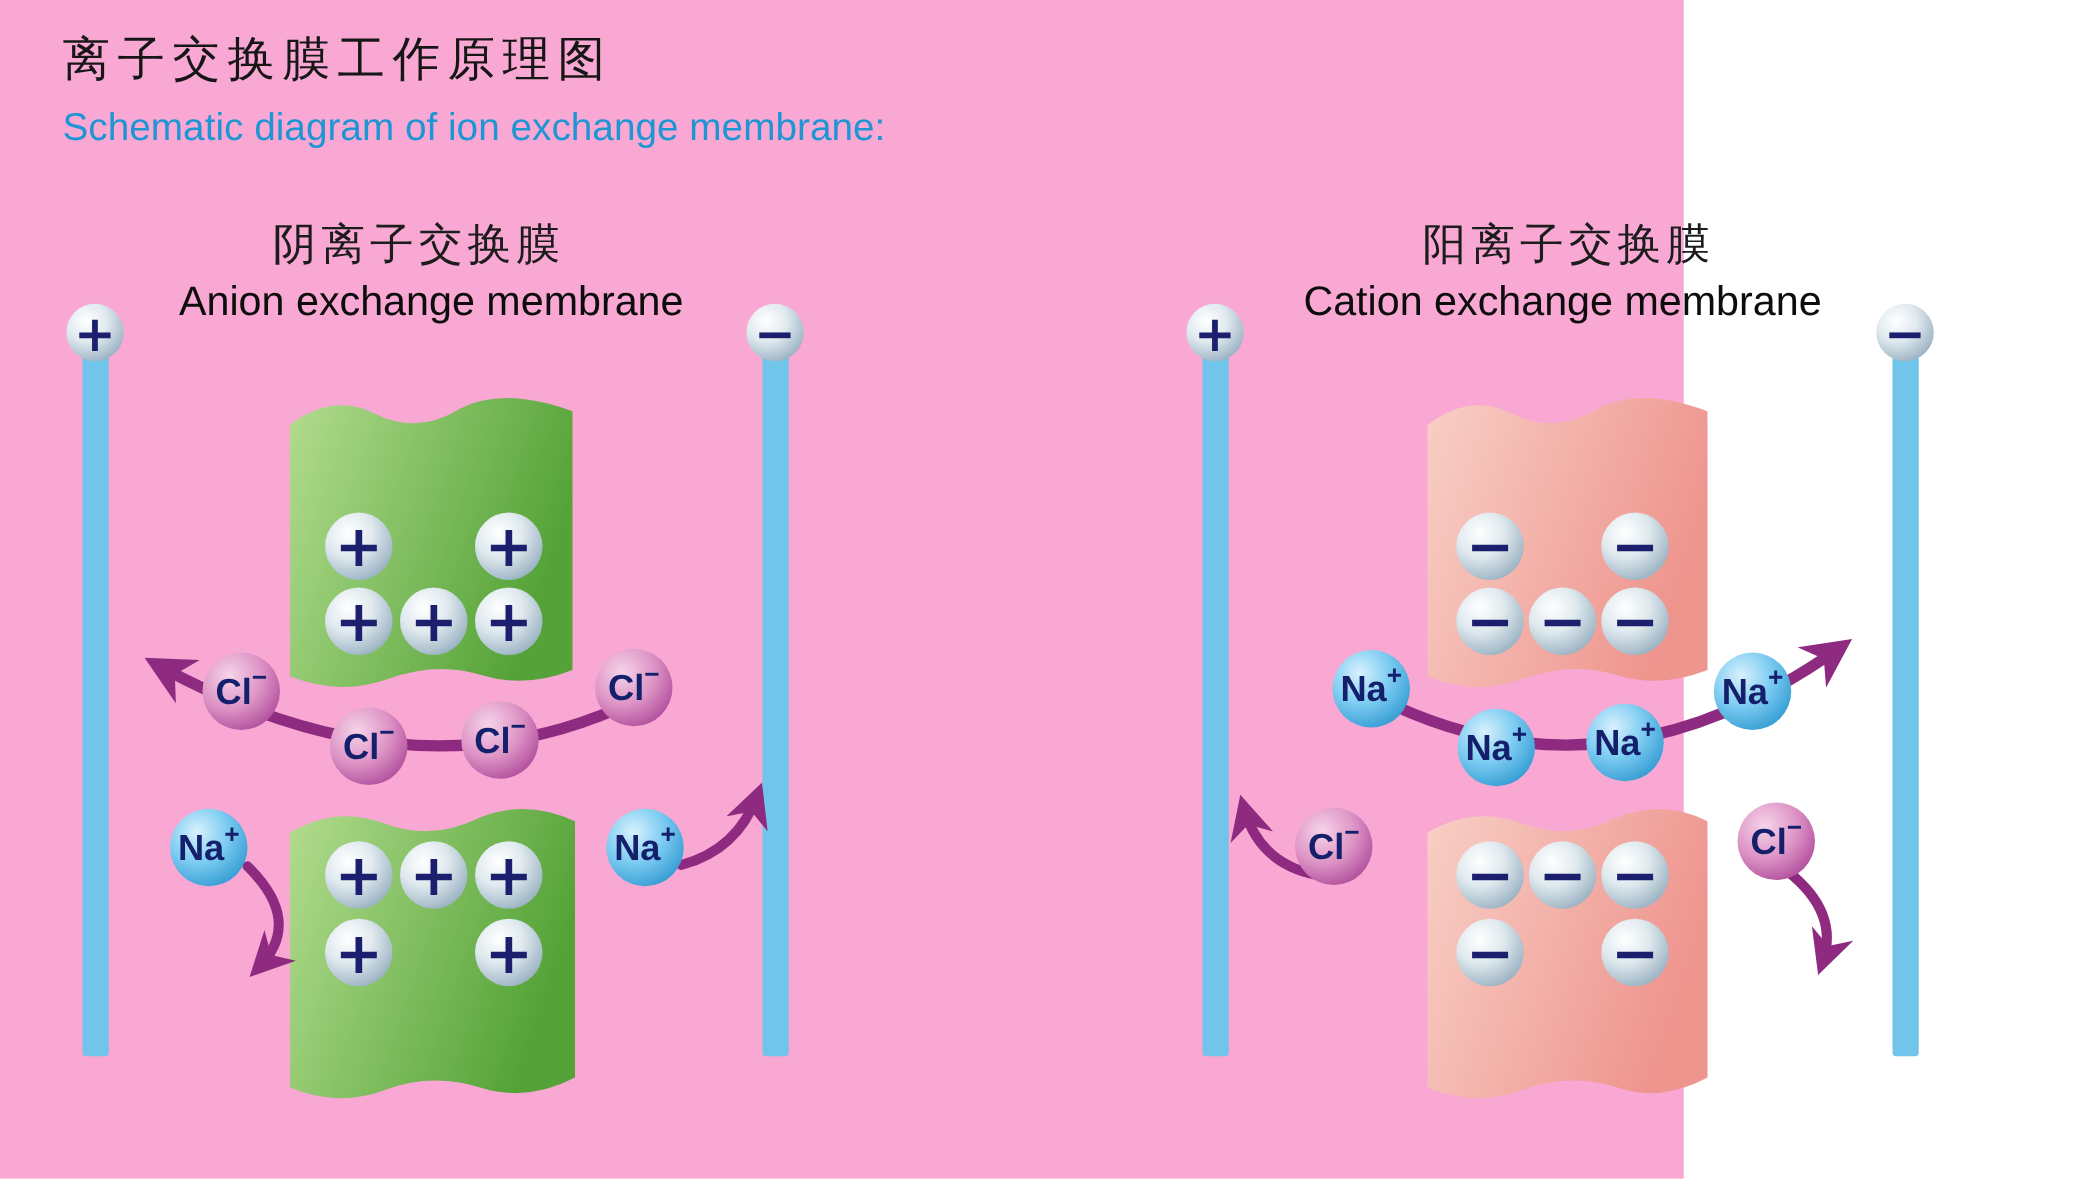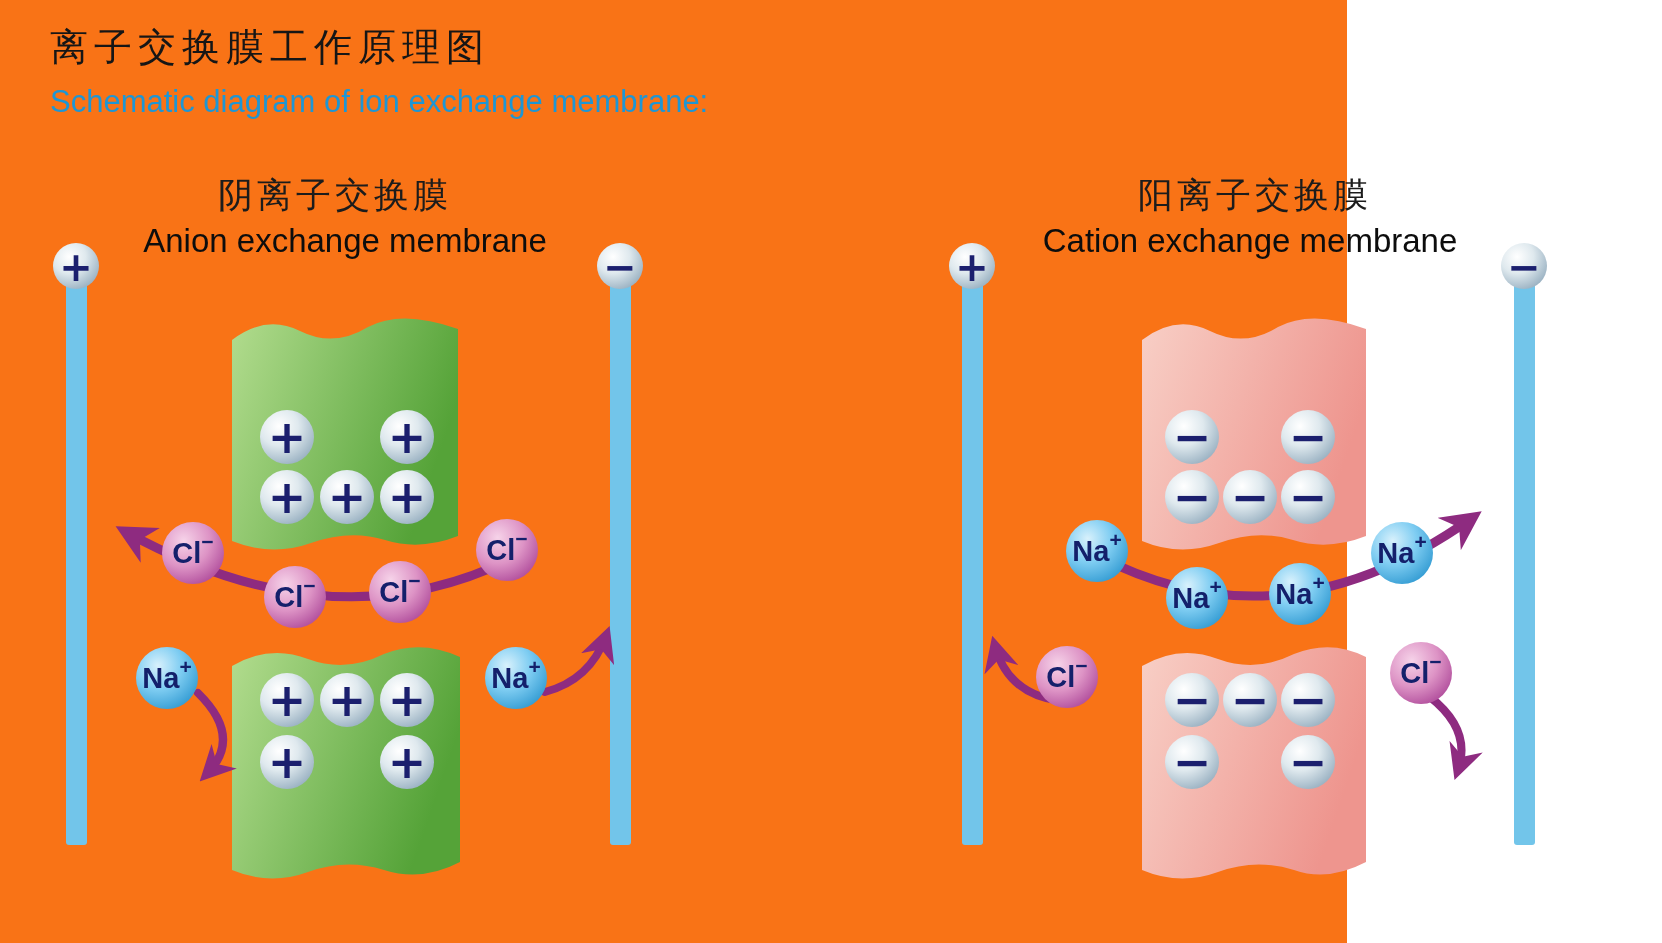--- a/index.html
+++ b/index.html
@@ -1,16 +1,16 @@
 <!DOCTYPE html>
 <html><head>
 <meta charset="utf-8">
 <style>
   html,body { margin:0; padding:0; background:#ffffff; }
-  .stage { width:1347px; height:943px; position:relative; background:#f97316; font-family:"Liberation Sans",sans-serif; }
+  .stage { width:1347px; height:943px; position:relative; background:#f9a8d4; font-family:"Liberation Sans",sans-serif; }
   svg { display:block; }
 
   .title-zh { font-family:"Liberation Serif","DejaVu Serif",serif; font-size:38px; fill:#161616; letter-spacing:6px; }
   .subtitle  { font-family:"Liberation Sans",sans-serif; font-size:31px; fill:#1e96d4; }
   .h-zh { font-family:"Liberation Serif","DejaVu Serif",serif; font-size:35px; fill:#1c1c1c; letter-spacing:4px; text-anchor:middle; }
   .h-en { font-family:"Liberation Sans",sans-serif; font-size:33px; fill:#0d0d0d; text-anchor:middle; }
 
   .sign  { font-family:"DejaVu Sans",sans-serif; font-size:46px; font-weight:bold; fill:#1b1f6e; text-anchor:middle; }
   .esign { font-family:"DejaVu Sans",sans-serif; font-size:40px; font-weight:bold; fill:#1b1f6e; text-anchor:middle; }
   .ion-label { font-family:"Liberation Sans",sans-serif; font-size:29px; font-weight:bold; fill:#14206b; text-anchor:middle; }

